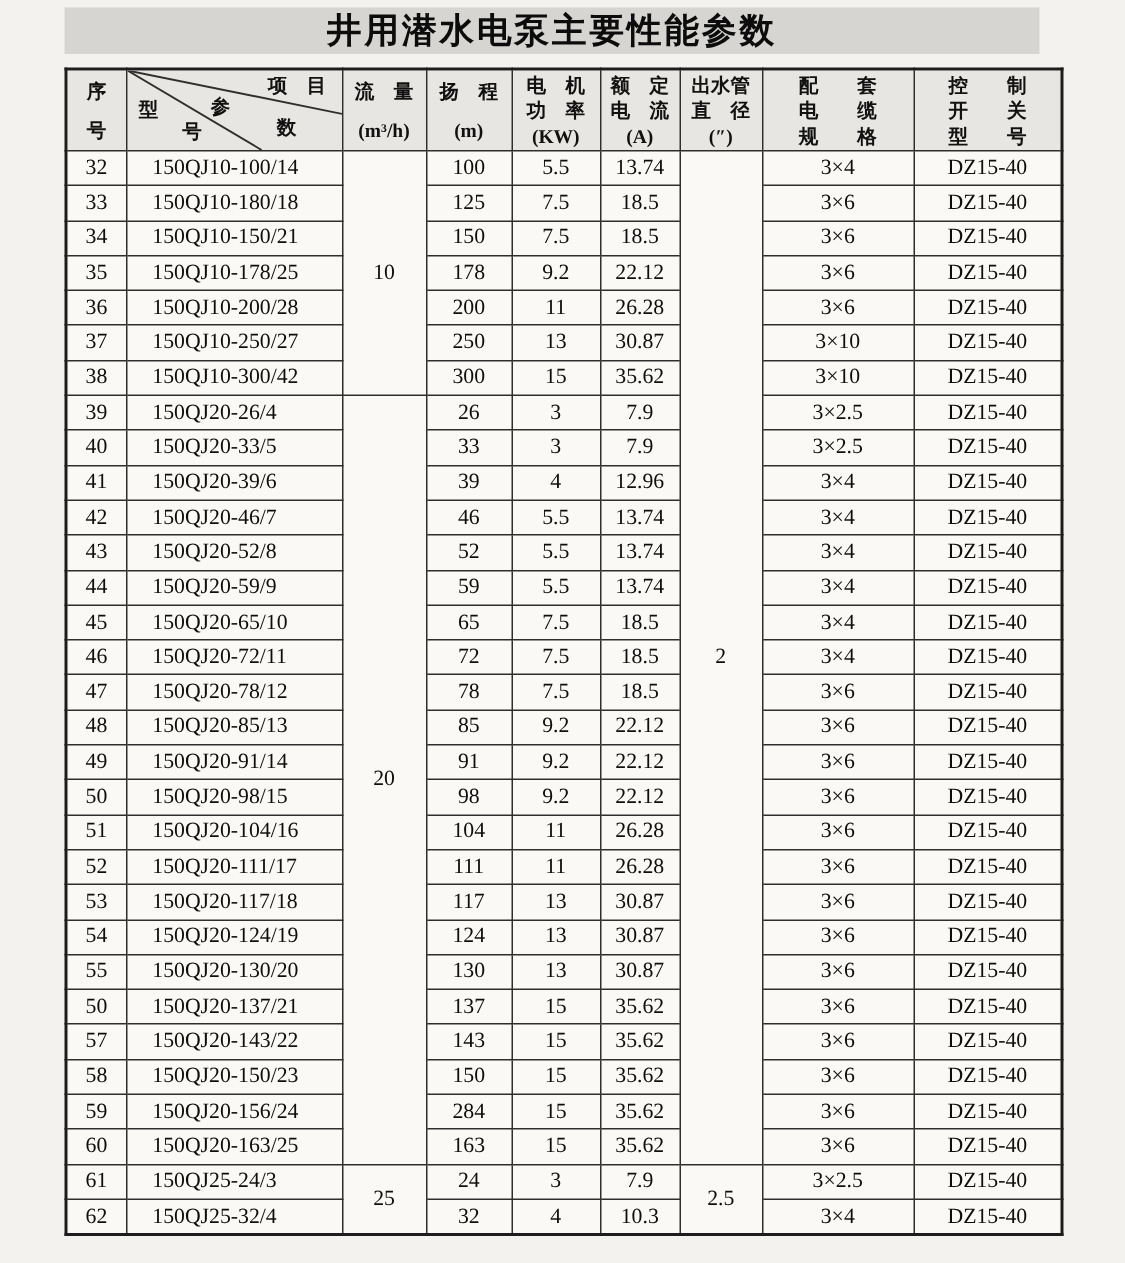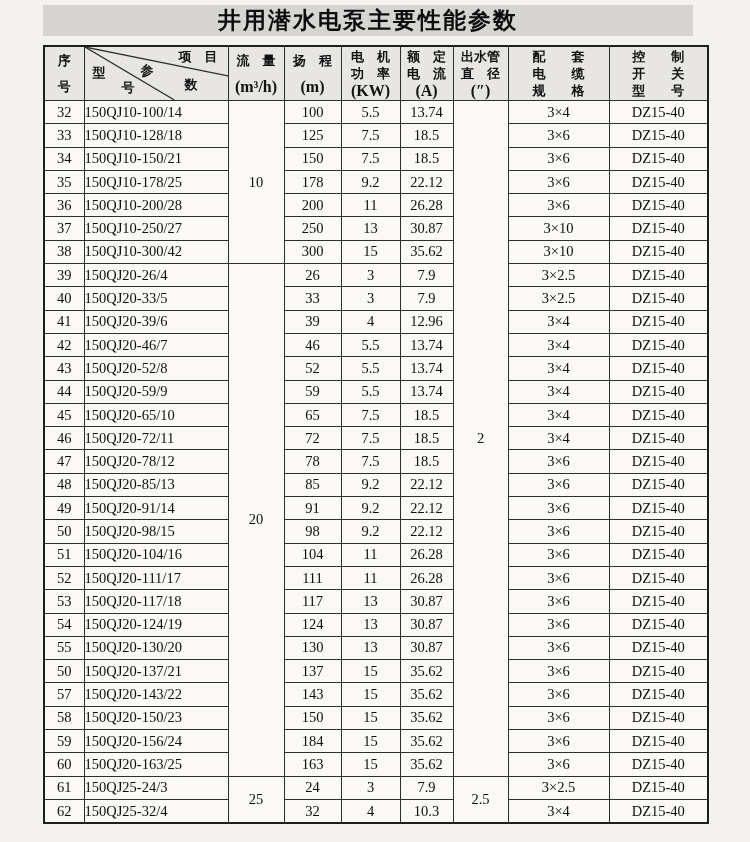--- a/index.html
+++ b/index.html
@@ -27,34 +27,34 @@
   }
   .main thead th{
     height:53px;background:#e7e6e2;
     font-weight:bold;vertical-align:middle;
   }
   .hwrap{
     height:51px;display:flex;flex-direction:column;
     justify-content:space-around;align-items:center;
     font-size:13px;line-height:15px;white-space:pre;
   }
-  .unit-last .hwrap div:last-child{font-size:16px;font-weight:bold;}
+  .unit-last .hwrap div:last-child{font-size:13px;font-weight:bold;}
   th.diag{position:relative;background:#e7e6e2;}
   .diag svg{position:absolute;left:0;top:0;width:100%;height:100%;}
   .diag .dlbl{position:absolute;font-size:13px;font-weight:bold;white-space:pre;line-height:13px;}
   .dlbl.project{left:94px;top:3px;}
   .dlbl.param-top{left:56px;top:17px;}
   .dlbl.param-bottom{left:100px;top:31px;}
   .dlbl.model-top{left:8px;top:19px;}
   .dlbl.model-bottom{left:37px;top:34px;}
   .main tbody td{
     height:22.3px;font-size:14.5px;text-align:center;vertical-align:middle;
     background:#faf9f6;color:#0e0e0e;
   }
-  .main tbody td.c-model{text-align:left;}
+  .main tbody td.c-model{text-align:left;padding-left:17px;}
 </style>
 </head>
 <body>
 
 <div class="title-band">井用潜水电泵主要性能参数</div>
 
 <table class="main">
   <colgroup>
     <col style="width:40px">
       <col style="width:144px">
@@ -112,21 +112,21 @@
         <td class="c-flow" rowspan="7">10</td>
         <td class="c-num">100</td>
         <td class="c-num">5.5</td>
         <td class="c-num">13.74</td>
         <td class="c-num" rowspan="29">2</td>
         <td class="c-num">3×4</td>
         <td class="c-num">DZ15-40</td>
       </tr>
       <tr>
         <td class="c-serial">33</td>
-        <td class="c-model">150QJ10-128/18</td>
+        <td class="c-model">150QJ10-180/18</td>
         <td class="c-num">125</td>
         <td class="c-num">7.5</td>
         <td class="c-num">18.5</td>
         <td class="c-num">3×6</td>
         <td class="c-num">DZ15-40</td>
       </tr>
       <tr>
         <td class="c-serial">34</td>
         <td class="c-model">150QJ10-150/21</td>
         <td class="c-num">150</td>
@@ -348,21 +348,21 @@
         <td class="c-model">150QJ20-150/23</td>
         <td class="c-num">150</td>
         <td class="c-num">15</td>
         <td class="c-num">35.62</td>
         <td class="c-num">3×6</td>
         <td class="c-num">DZ15-40</td>
       </tr>
       <tr>
         <td class="c-serial">59</td>
         <td class="c-model">150QJ20-156/24</td>
-        <td class="c-num">184</td>
+        <td class="c-num">284</td>
         <td class="c-num">15</td>
         <td class="c-num">35.62</td>
         <td class="c-num">3×6</td>
         <td class="c-num">DZ15-40</td>
       </tr>
       <tr>
         <td class="c-serial">60</td>
         <td class="c-model">150QJ20-163/25</td>
         <td class="c-num">163</td>
         <td class="c-num">15</td>

